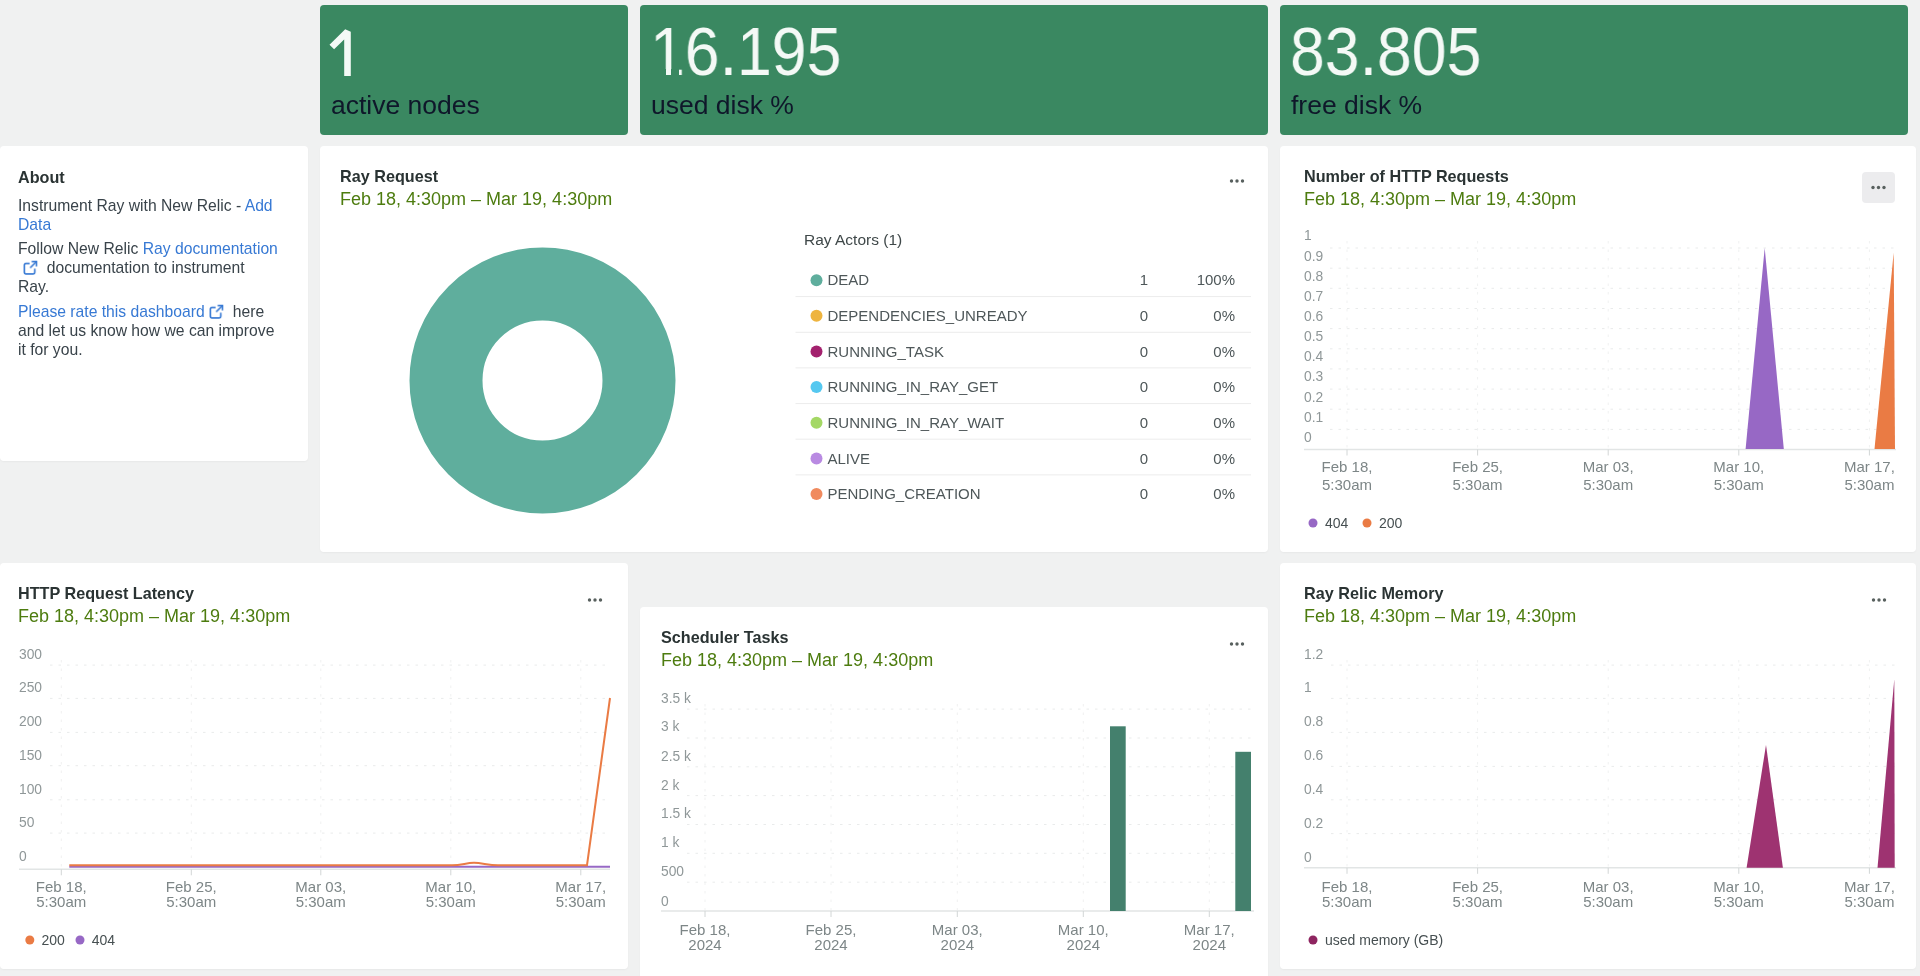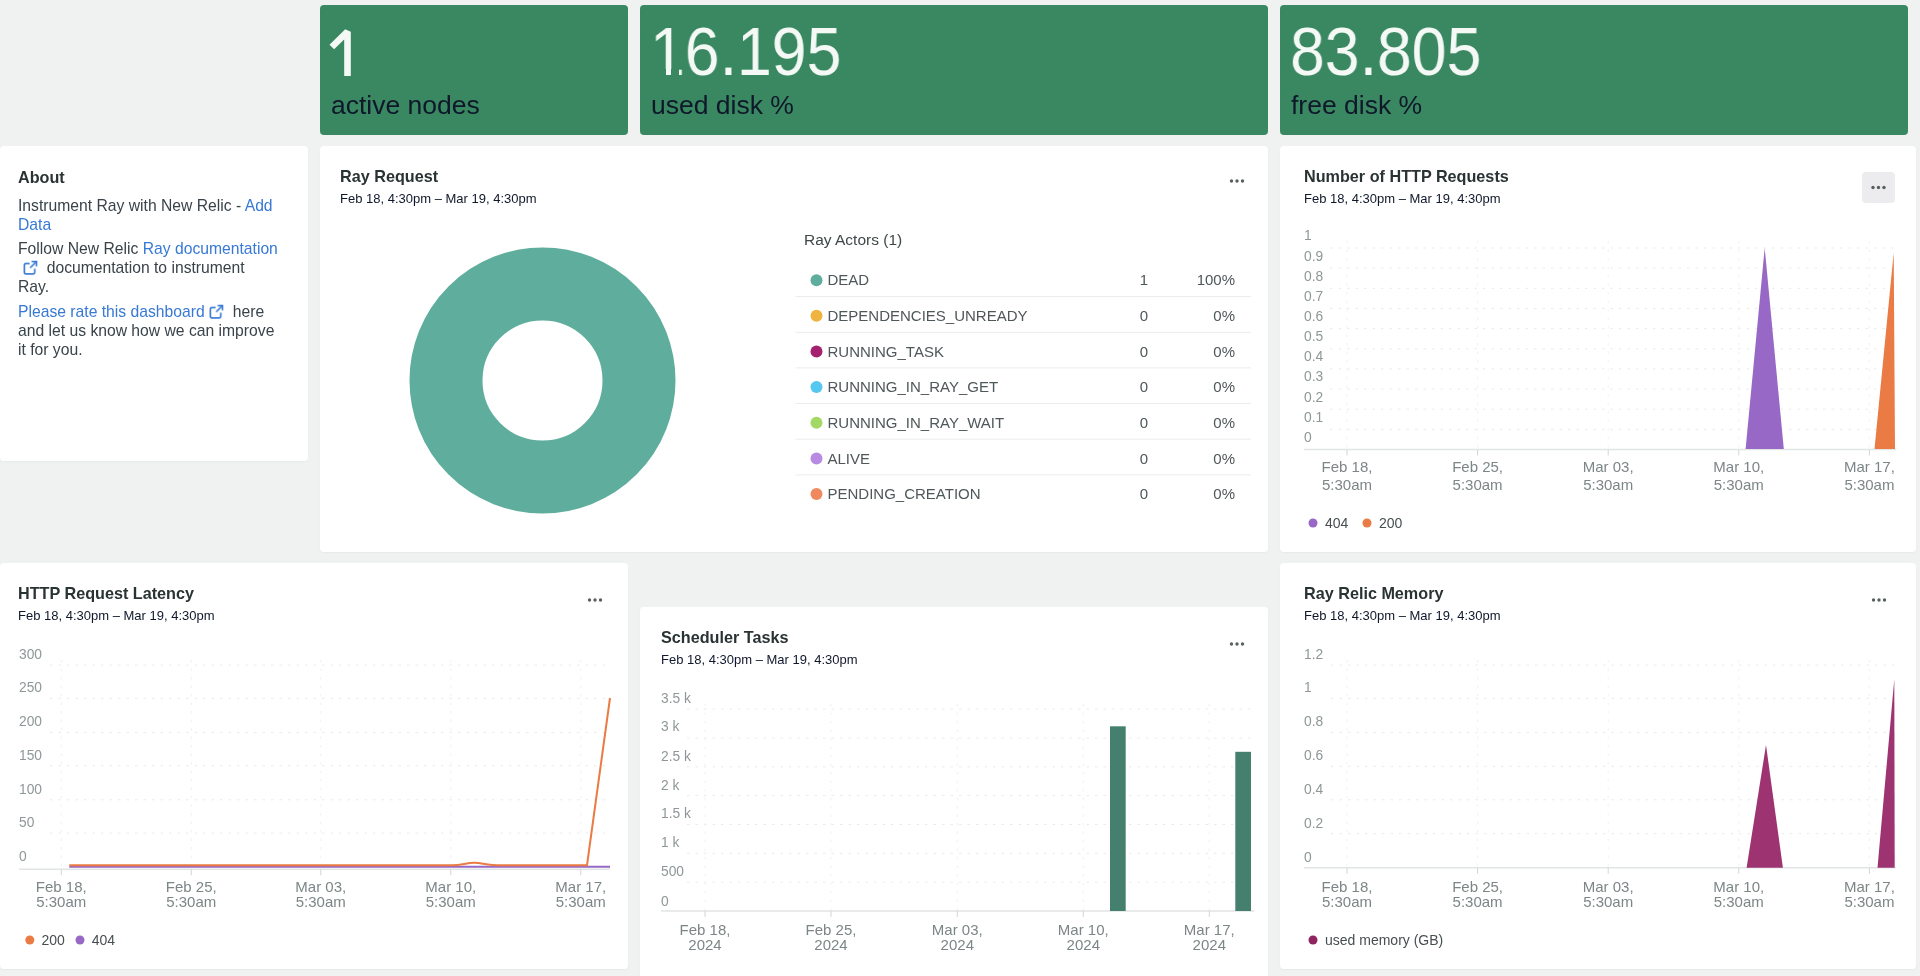--- a/index.html
+++ b/index.html
@@ -4,21 +4,21 @@
 <style>
 * { margin:0; padding:0; box-sizing:border-box; will-change:transform; }
 html,body { width:1920px; height:976px; background:#f0f1f1; font-family:"Liberation Sans",sans-serif; overflow:hidden; }
 .page { position:relative; width:1920px; height:976px; }
 .card { position:absolute; background:#fff; border-radius:4px; box-shadow:0 1px 2px rgba(0,0,0,.04); }
 .bill { position:absolute; background:#3a8861; border-radius:4px; }
 .abs { position:absolute; }
 .num { position:absolute; left:10px; top:15px; font-size:68px; line-height:62px; font-weight:400; color:#f4f9f6; transform:scaleX(0.92); transform-origin:0 0; }
 .unit { position:absolute; left:11px; top:85px; font-size:26.5px; color:#0f172a; }
 .ctitle { position:absolute; left:20px; top:22px; font-size:16.2px; font-weight:700; color:#2a3333; line-height:17px; }
-.csub { position:absolute; left:20px; top:45px; font-size:13px; color:#0f172a; line-height:16px; }
+.csub { position:absolute; left:20px; top:45px; font-size:18px; color:#4d7c0f; line-height:16px; }
 svg text { font-family:"Liberation Sans",sans-serif; }
 .about p { font-size:15.7px; line-height:19px; color:#39434a; margin:0 18px 5.5px 18px; }
 .about a { color:#3779d4; text-decoration:none; }
 </style>
 </head>
 <body>
 <div class="page">
 
 
   <div class="bill" style="left:320px;top:5px;width:308px;height:130px;">

